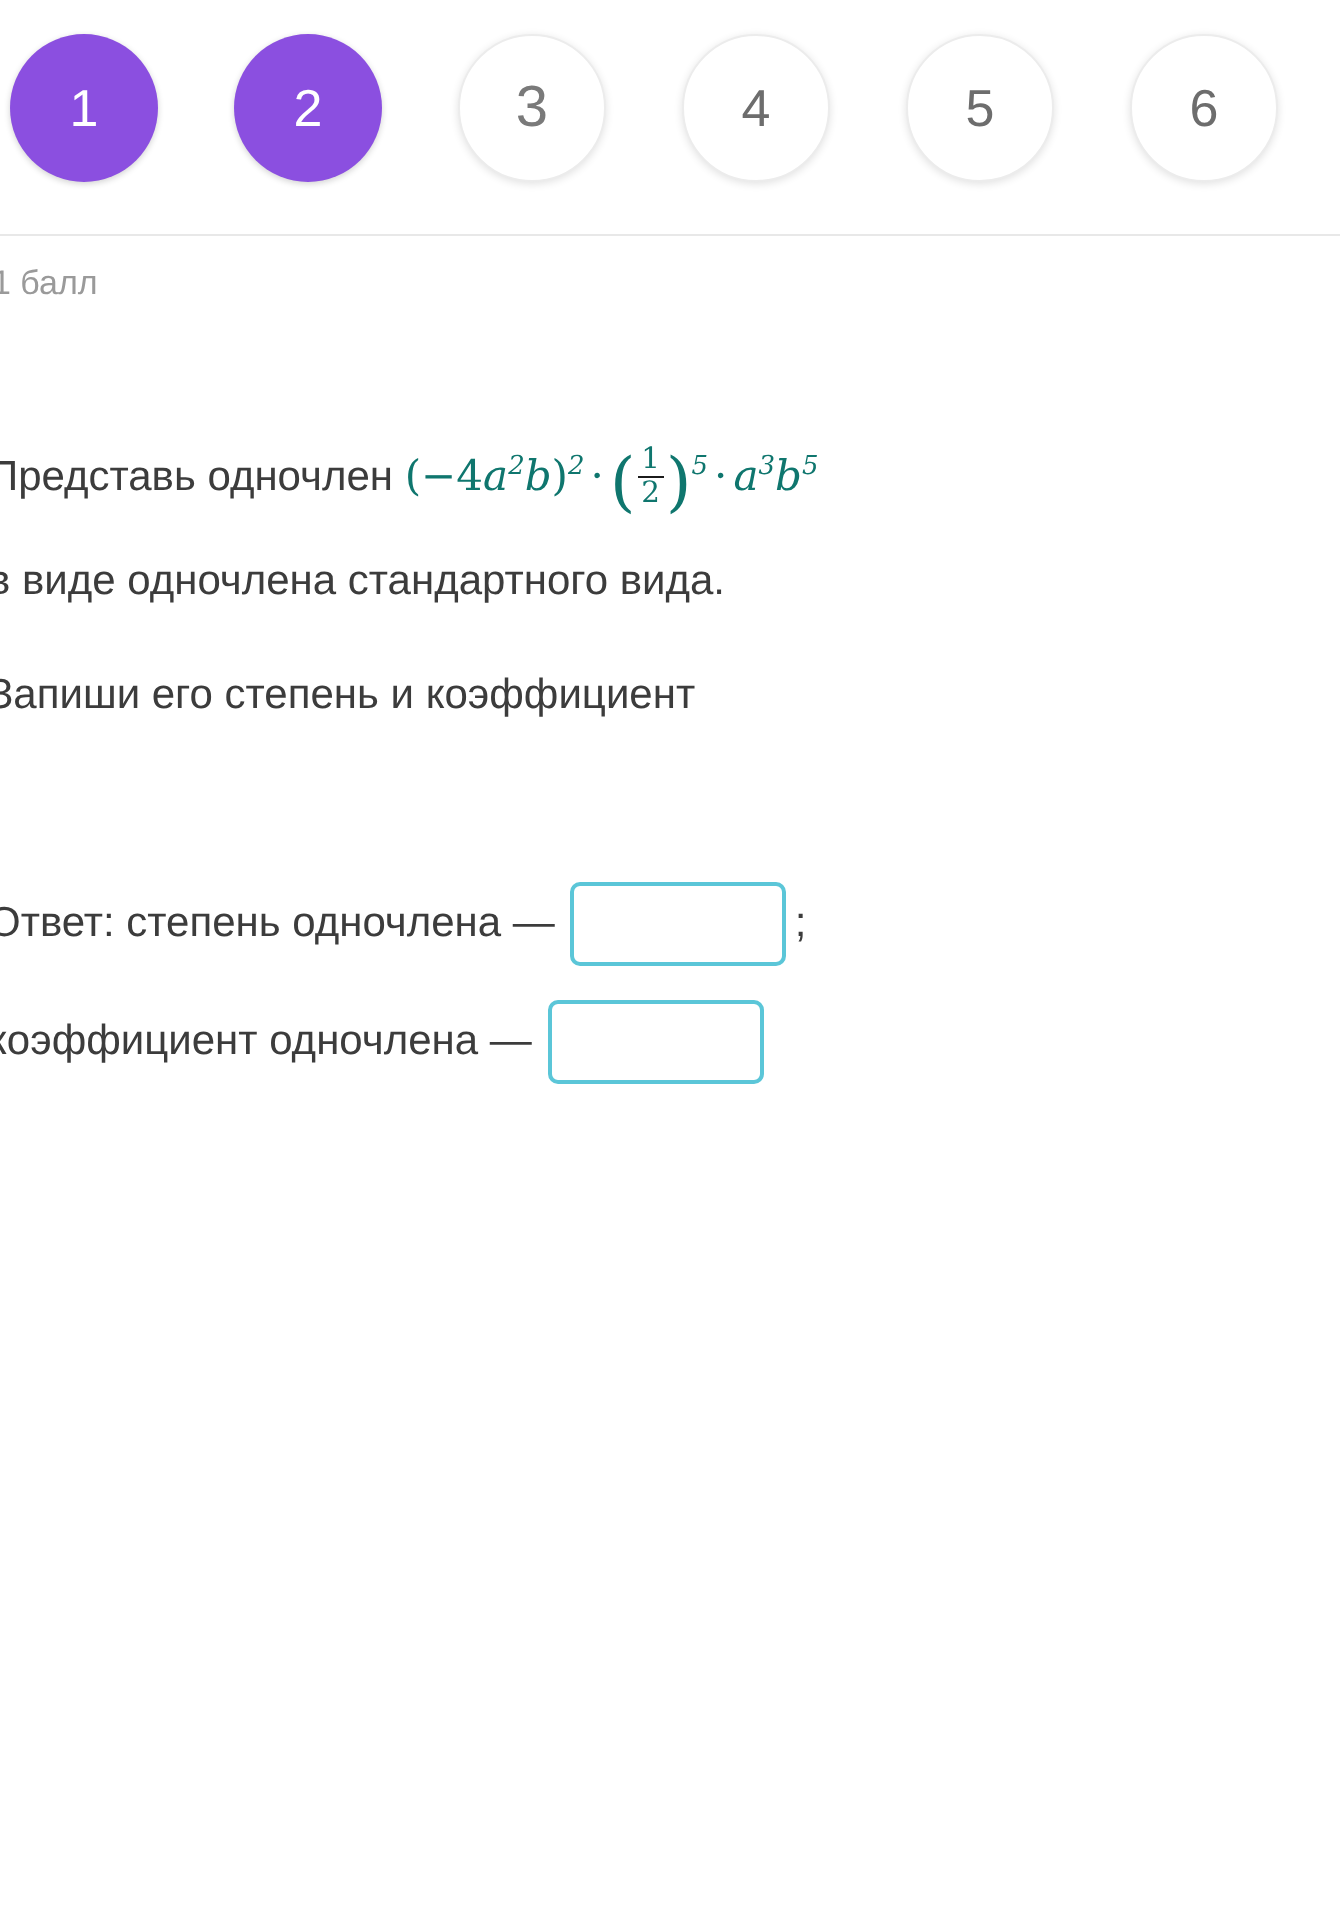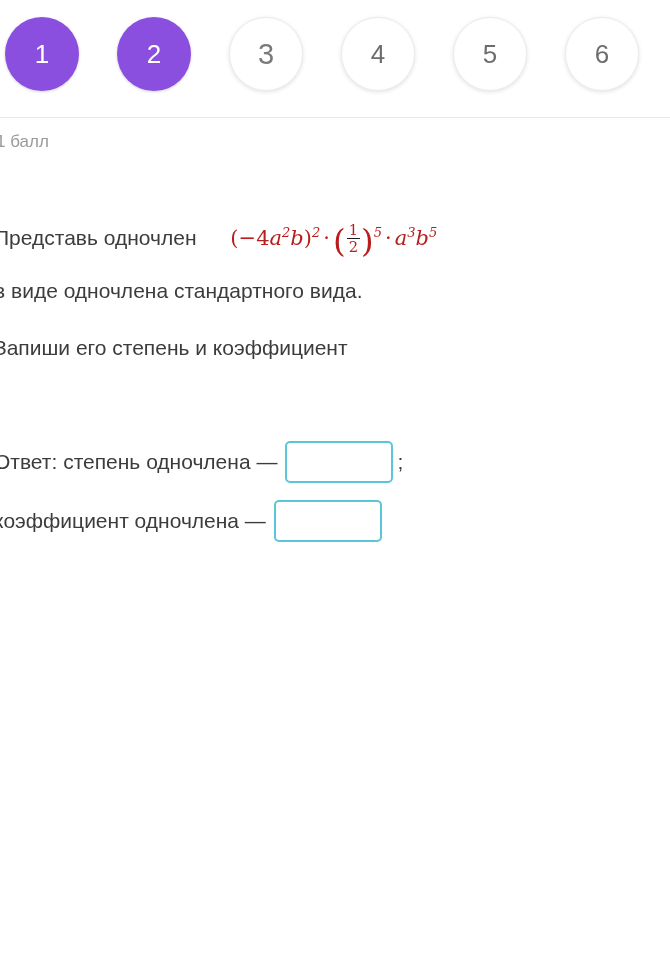--- a/index.html
+++ b/index.html
@@ -76,23 +76,22 @@
   }
   #task-line-1 { top: 104px; }
   #task-line-2 { top: 161px; }
   #task-line-3 { top: 218px; }
 
   
   .math {
     font-family: "DejaVu Serif", serif;
     font-style: italic;
     font-size: 21px;
-    color: #b91c1c;
+    color: #0f766e;
     white-space: nowrap;
-    margin-left: 28px;
   }
   .math .up {
     font-style: normal;
   }
   sup.exp {
     font-size: 0.62em;
     vertical-align: super;
     font-style: italic;
   }
   .frac {

